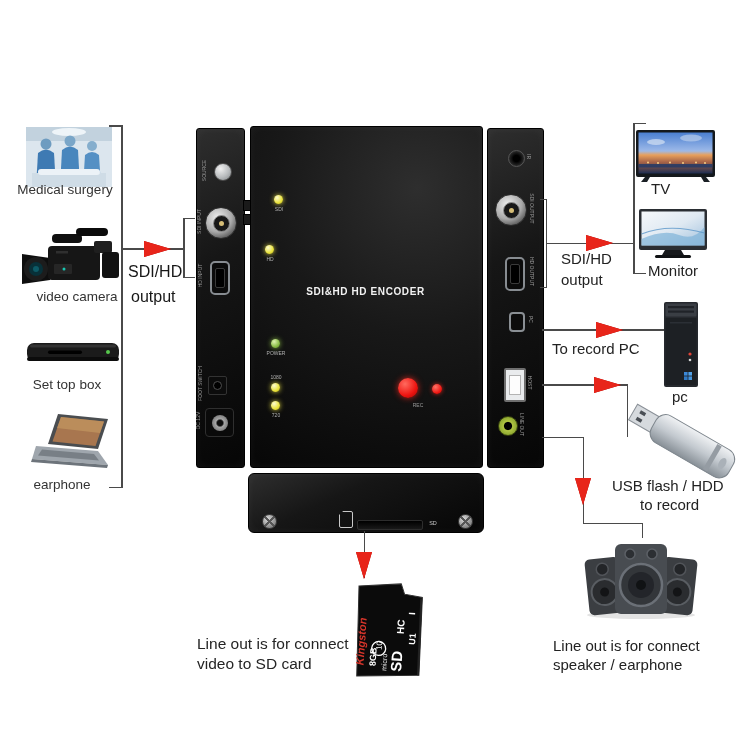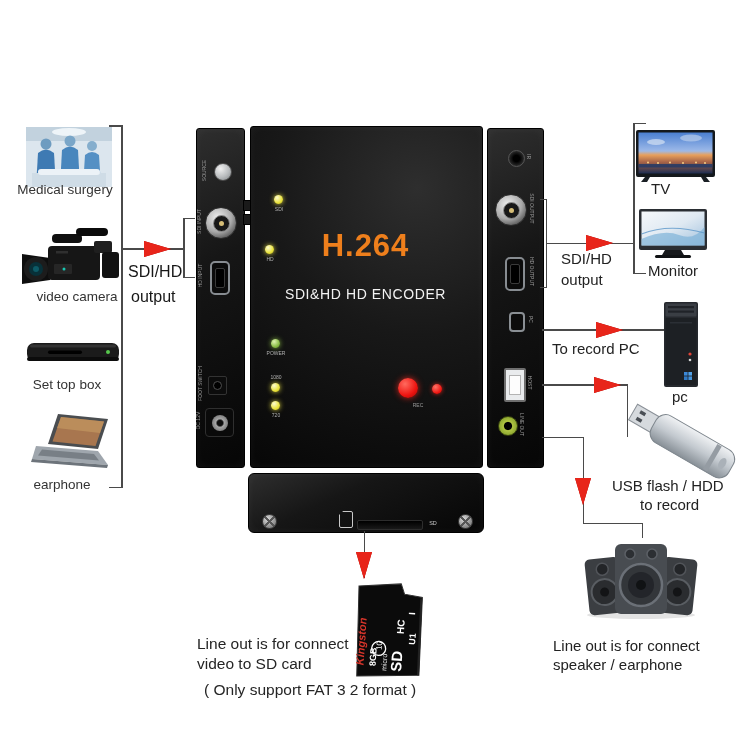--- a/index.html
+++ b/index.html
@@ -182,22 +182,21 @@
 
   <div class="led green" style="left:271px;top:339px;"></div>
   <div class="ledlbl" style="left:255px;top:351px;width:42px;">POWER</div>
 
   <div class="ledlbl" style="left:259px;top:375px;width:34px;">1080</div>
   <div class="led yellow" style="left:271px;top:383px;"></div>
 
   <div class="led yellow" style="left:271px;top:401px;"></div>
   <div class="ledlbl" style="left:260px;top:413px;width:32px;">720</div>
 
-  <div class="brandrow" style="top:228px;font-size:31px;font-weight:bold;color:#ee7f1c;letter-spacing:1px;">H.264</div>
-  <div class="brandrow" style="top:286px;font-size:14px;font-weight:normal;color:#f2f2f2;letter-spacing:0.6px;">SDI&amp;HD HD ENCODER</div>
+  <div class="brandrow" style="top:286px;font-size:10px;font-weight:bold;color:#f2f2f2;letter-spacing:0.6px;">SDI&amp;HD HD ENCODER</div>
 
   <div class="recbig" style="left:398px;top:378px;"></div>
   <div class="recsml" style="left:432px;top:384px;"></div>
   <div class="ledlbl" style="left:404px;top:403px;width:28px;color:#999;">REC</div>
 
   <div class="panel" style="left:487px;top:128px;width:55px;height:338px;">
   </div>
 
   <div class="jack35" style="left:508px;top:150px;"></div>
   <div class="plabel plabelR" style="left:510px;top:154px;">IR</div>
@@ -373,15 +372,14 @@
       <text x="56" y="52" font-size="10" font-weight="bold" fill="#ffffff" font-family="Liberation Sans, sans-serif" transform="rotate(-90 56 52)">HC</text>
       <circle cx="32" cy="68" r="7" fill="none" stroke="#ffffff" stroke-width="1.3"></circle>
       <text x="35" y="71" font-size="8" fill="#ffffff" text-anchor="middle" font-family="Liberation Sans, sans-serif" transform="rotate(-90 32 68)">10</text>
       <text x="68" y="62" font-size="9" font-weight="bold" fill="#ffffff" font-family="Liberation Sans, sans-serif" transform="rotate(-90 68 62)">U1</text>
       <text x="66" y="32" font-size="9" font-weight="bold" fill="#ffffff" font-family="Liberation Sans, sans-serif" transform="rotate(-90 66 32)">I</text>
     </svg>
   </div>
 
   <div class="note" style="left:197px;top:635px;">Line out is for connect</div>
   <div class="note" style="left:197px;top:655px;">video to SD card</div>
-  <div class="note" style="left:204px;top:681px;">( Only support FAT 3 2 format )</div>
 
 </div>
 
 </body></html>

